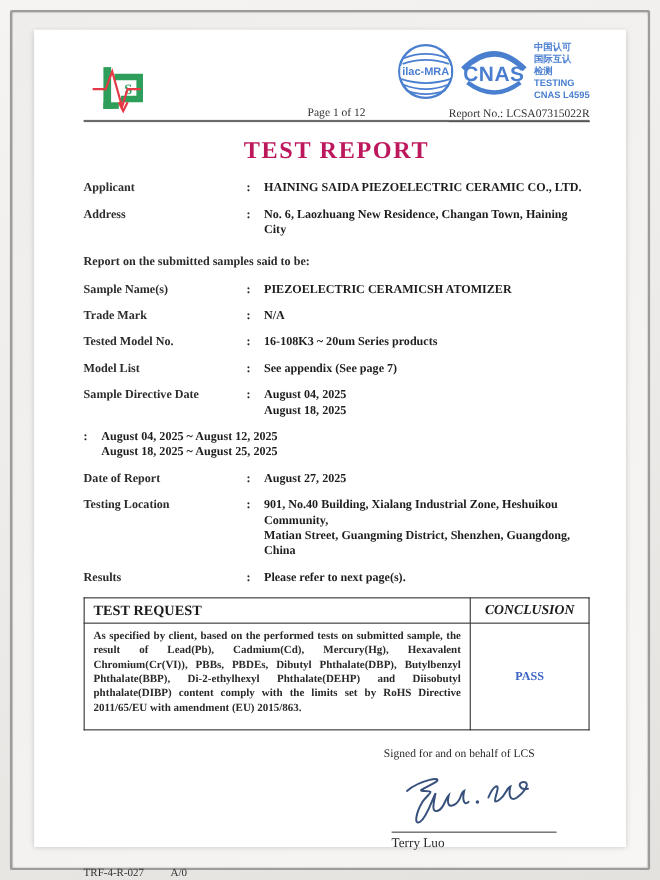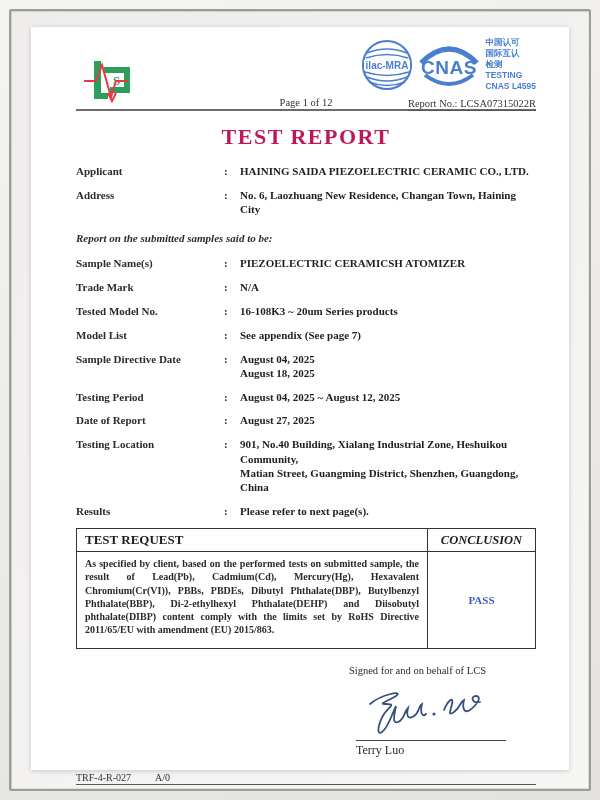--- a/index.html
+++ b/index.html
@@ -24,21 +24,21 @@
 
   
   .title{text-align:center;font-size:22px;font-weight:bold;color:#be185d;
     letter-spacing:1.5px;margin:13px 0 14px 0;}
 
   
   .frow{display:flex;margin-bottom:9.5px;font-size:11px;font-weight:bold;line-height:1.3;}
   .flabel{width:148px;flex:none;color:#2c2c2c;}
   .fcolon{width:16px;flex:none;text-align:left;}
   .fvalue{flex:1;color:#1e1e1e;}
-  .section-note{font-size:11px;font-weight:bold;margin:16px 0 12px 0;color:#2c2c2c;font-style:italic;}
+  .section-note{font-size:11px;font-weight:bold;margin:16px 0 12px 0;color:#2c2c2c;}
 
   
   table.req{width:100%;border-collapse:collapse;margin-top:10px;}
   table.req th,table.req td{border:1.6px solid #333;}
   th.req-h{font-size:13px;text-align:left;padding:3px 8px;color:#1c1c1c;}
   th.con-h{font-size:12.5px;text-align:center;width:108px;padding:3px 4px;color:#1c1c1c;font-style:italic;}
   td.req-b{font-size:10px;font-weight:bold;text-align:justify;padding:5px 8px 12px 8px;line-height:1.32;color:#2a2a2a;}
   td.con-b{text-align:center;font-size:11px;font-weight:bold;}
 
   
@@ -151,24 +151,24 @@
         </div>
         <div class="frow">
           <div class="flabel">Sample Directive Date</div>
           <div class="fcolon">:</div>
           <div class="fvalue">
             <div>August 04, 2025</div>
             <div>August 18, 2025</div>
           </div>
         </div>
         <div class="frow">
-          <div class="flabel">Testing Period</div>
           <div class="fcolon">:</div>
           <div class="fvalue">
             <div>August 04, 2025 ~ August 12, 2025</div>
+            <div>August 18, 2025 ~ August 25, 2025</div>
           </div>
         </div>
         <div class="frow">
           <div class="flabel">Date of Report</div>
           <div class="fcolon">:</div>
           <div class="fvalue">
             <div>August 27, 2025</div>
           </div>
         </div>
         <div class="frow">

